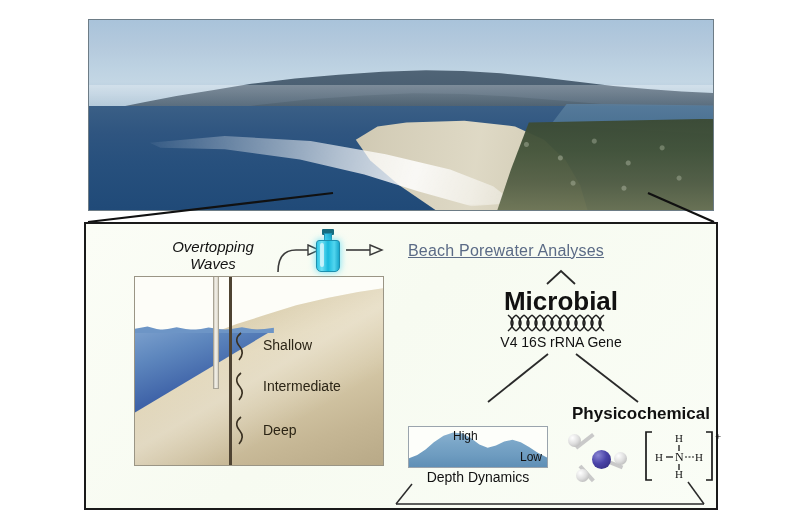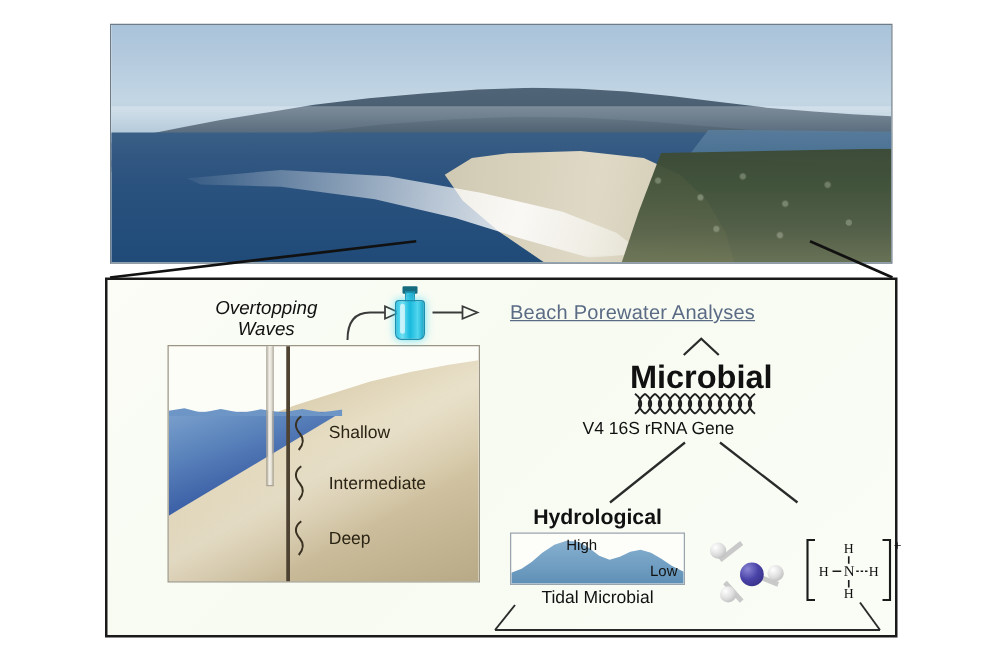--- a/index.html
+++ b/index.html
@@ -259,21 +259,21 @@
   #dna-icon-wrap {
     position: absolute;
     left: 400px; top: 88px;
     width: 150px; height: 22px;
     display: flex; align-items: center; justify-content: center;
   }
   #gene-label {
     position: absolute;
     left: 380px; top: 110px;
     width: 190px;
-    text-align: left;
+    text-align: center;
     font-size: 14px; color: #111;
   }
 
   #hydrological-title {
     position: absolute;
     left: 312px; top: 180px;
     width: 160px;
     text-align: center;
     font-size: 17px; font-weight: bold; color: #111;
   }
@@ -463,30 +463,30 @@
       </svg>
     </div>
 
     <div id="gene-label">V4 16S rRNA Gene</div>
 
     <svg style="position:absolute;left:330px;top:128px;width:290px;height:54px;" viewBox="0 0 290 54">
       <line x1="132" y1="2" x2="72" y2="50" stroke="#2a2a2a" stroke-width="1.8"></line>
       <line x1="160" y1="2" x2="222" y2="50" stroke="#2a2a2a" stroke-width="1.8"></line>
     </svg>
 
-    <div id="hydrological-title">Hydrological</div>
 
     <div id="tidal-chart">
       <div class="tidal-fill"></div>
       <div class="tidal-high">High</div>
       <div class="tidal-low">Low</div>
     </div>
 
-    <div id="tidal-caption">Tidal Microbial</div>
-
+    <div id="tidal-caption">Depth Dynamics</div>
+
+    <div id="physicochemical-title">Physicochemical</div>
 
     <div id="molecule-group">
 
       <div style="position:absolute;left:0;top:0;width:82px;height:58px;">
         <div class="bond" style="left:20px; top:18px; width:22px; transform:rotate(-38deg); transform-origin:left center;"></div>
         <div class="bond" style="left:48px; top:30px; width:20px; transform:rotate(22deg); transform-origin:left center;"></div>
         <div class="bond" style="left:24px; top:36px; width:20px; transform:rotate(48deg); transform-origin:left center;"></div>
         <div class="ball-H" style="left:12px; top:6px;"></div>
         <div class="ball-H" style="left:58px; top:24px;"></div>
         <div class="ball-H" style="left:20px; top:41px;"></div>

